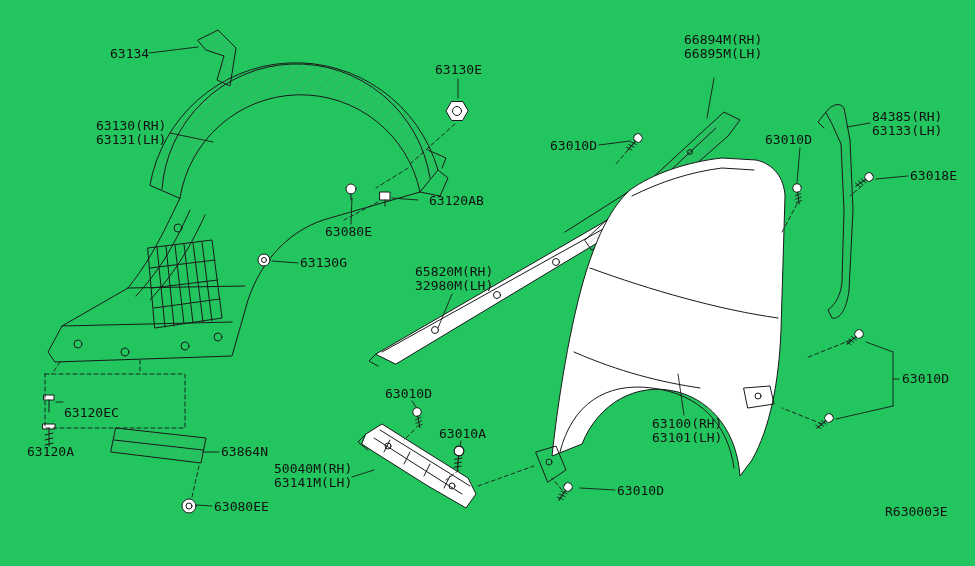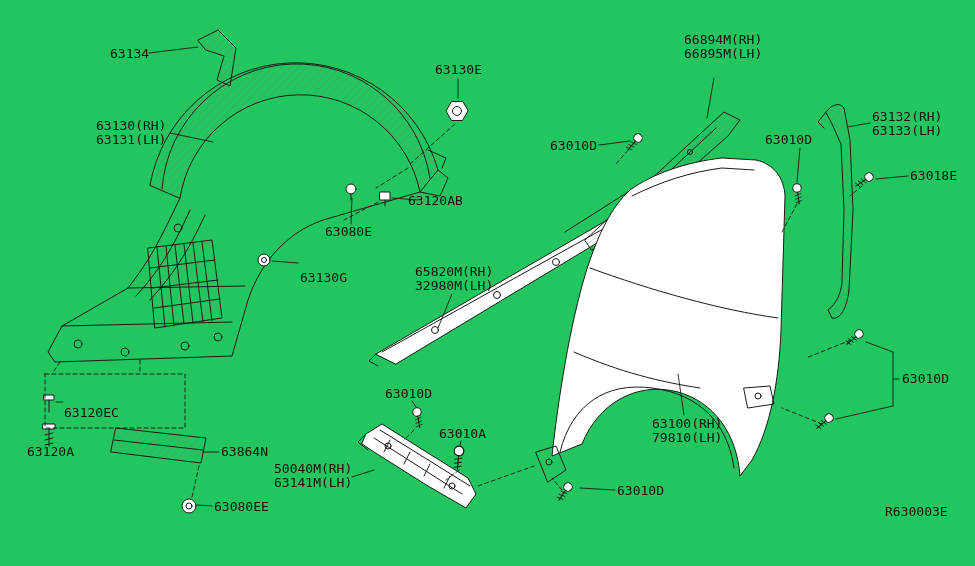--- a/index.html
+++ b/index.html
@@ -229,36 +229,36 @@
   </svg>
 
   <div class="callout" style="left:110px;top:47px">63134</div>
   <div class="callout" style="left:435px;top:63px">63130E</div>
   <div class="callout" style="left:684px;top:33px">66894M(RH)
 66895M(LH)</div>
   <div class="callout" style="left:96px;top:119px">63130(RH)
 63131(LH)</div>
   <div class="callout" style="left:550px;top:139px">63010D</div>
   <div class="callout" style="left:765px;top:133px">63010D</div>
-  <div class="callout" style="left:872px;top:110px">63132(RH)
+  <div class="callout" style="left:872px;top:110px">84385(RH)
 63133(LH)</div>
   <div class="callout" style="left:910px;top:169px">63018E</div>
-  <div class="callout" style="left:408px;top:194px">63120AB</div>
+  <div class="callout" style="left:429px;top:194px">63120AB</div>
   <div class="callout" style="left:325px;top:225px">63080E</div>
-  <div class="callout" style="left:300px;top:271px">63130G</div>
+  <div class="callout" style="left:300px;top:256px">63130G</div>
   <div class="callout" style="left:415px;top:265px">65820M(RH)
 32980M(LH)</div>
   <div class="callout" style="left:64px;top:406px">63120EC</div>
   <div class="callout" style="left:27px;top:445px">63120A</div>
   <div class="callout" style="left:221px;top:445px">63864N</div>
   <div class="callout" style="left:274px;top:462px">50040M(RH)
 63141M(LH)</div>
   <div class="callout" style="left:214px;top:500px">63080EE</div>
   <div class="callout" style="left:385px;top:387px">63010D</div>
   <div class="callout" style="left:439px;top:427px">63010A</div>
   <div class="callout" style="left:617px;top:484px">63010D</div>
   <div class="callout" style="left:652px;top:417px">63100(RH)
-79810(LH)</div>
+63101(LH)</div>
   <div class="callout" style="left:902px;top:372px">63010D</div>
 
   <div class="ref-code" style="left:885px;top:505px">R630003E</div>
 
 </div>
 
 </body></html>

